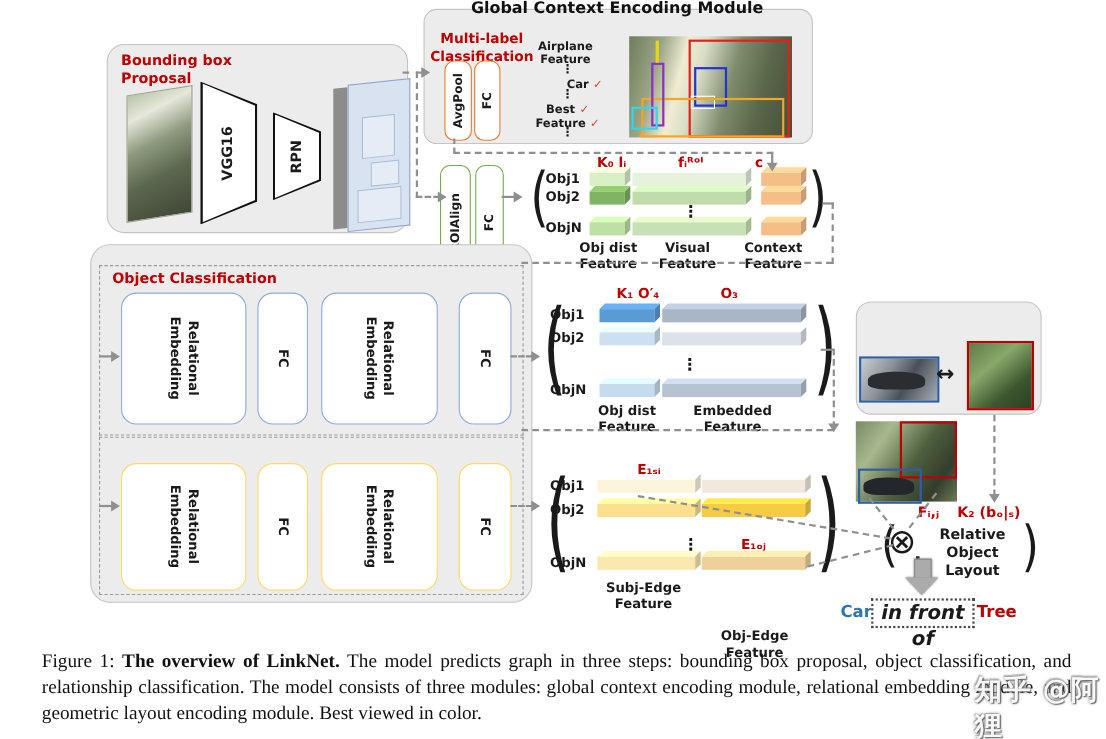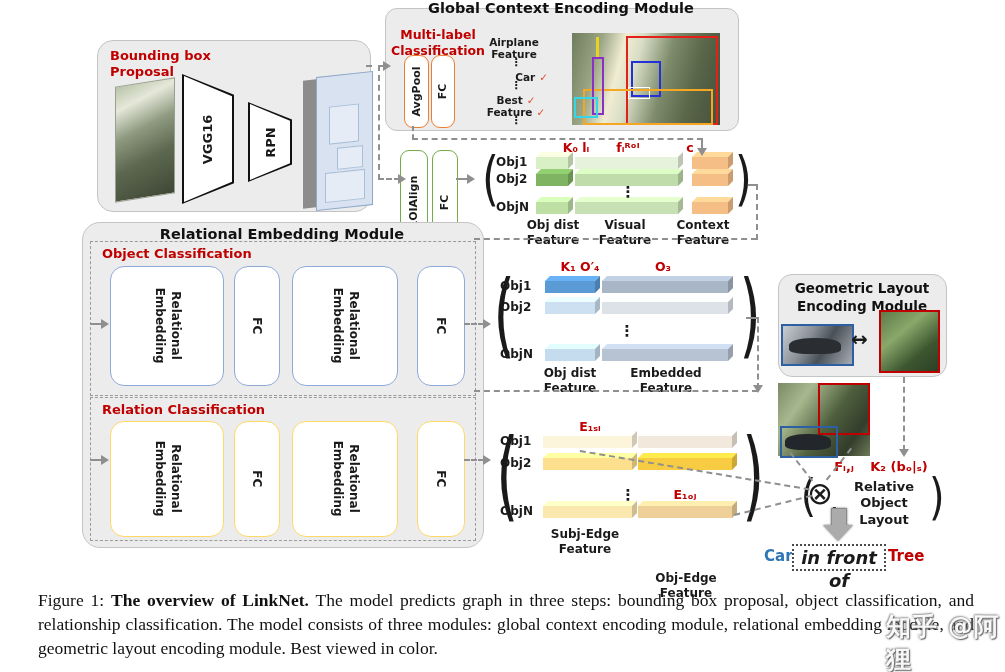--- a/index.html
+++ b/index.html
@@ -120,53 +120,51 @@
   <div class="objlab" style="left:496px;top:200px;">ObjN</div>
   <div class="bar3d" style="left:536px;top:157px;width:32px;background:#D9EFC5;"></div>
   <div class="bar3d" style="left:536px;top:174px;width:32px;background:#7FB562;"></div>
   <div class="bar3d" style="left:536px;top:202px;width:32px;background:#BEE0A4;"></div>
   <div class="bar3d" style="left:575px;top:157px;width:103px;background:#E6F2DC;"></div>
   <div class="bar3d" style="left:575px;top:174px;width:103px;background:#BFDCAA;"></div>
   <div class="bar3d" style="left:575px;top:202px;width:103px;background:#C8E1B4;"></div>
   <div class="bar3d" style="left:692px;top:157px;width:36px;background:#F6BE87;"></div>
   <div class="bar3d" style="left:692px;top:174px;width:36px;background:#F6BE87;"></div>
   <div class="bar3d" style="left:692px;top:202px;width:36px;background:#F6BE87;"></div>
-  <div class="redlab" style="left:546px;top:140px;width:60px;">K₀ lᵢ</div>
+  <div class="redlab" style="left:526px;top:140px;width:60px;">K₀ lᵢ</div>
   <div class="redlab" style="left:598px;top:140px;width:60px;">fᵢᴿᵒᴵ</div>
   <div class="redlab" style="left:680px;top:140px;width:20px;">c</div>
   <div class="dots" style="left:618px;top:183px;width:20px;">⋮</div>
   <div class="cap" style="left:520px;top:218px;width:66px;">Obj dist
 Feature</div>
   <div class="cap" style="left:593px;top:218px;width:64px;">Visual
 Feature</div>
   <div class="cap" style="left:670px;top:218px;width:66px;">Context
 Feature</div>
 
   <div class="module" style="left:82px;top:222px;width:400px;height:324px;border-radius:18px;"></div>
-  <div class="mtitle" style="left:82px;top:226px;width:400px;">Relational Embedding Module</div>
 
   <div class="dashbox" style="left:90px;top:241px;width:384px;height:153px;"></div>
   <div class="redhead" style="left:102px;top:246px;width:220px;">Object Classification</div>
   <div class="vbox bluebx" style="left:110px;top:266px;width:112px;height:118px;">
     <span class="vtc">Relational
 Embedding</span>
     </div>
   <div class="vbox bluebx" style="left:234px;top:266px;width:44px;height:118px;">
     <span class="vtc">FC</span>
     </div>
   <div class="vbox bluebx" style="left:292px;top:266px;width:104px;height:118px;">
     <span class="vtc">Relational
 Embedding</span>
     </div>
   <div class="vbox bluebx" style="left:417px;top:266px;width:46px;height:118px;">
     <span class="vtc">FC</span>
     </div>
 
   <div class="dashbox" style="left:90px;top:397px;width:384px;height:142px;"></div>
-  <div class="redhead" style="left:102px;top:402px;width:220px;">Relation Classification</div>
   <div class="vbox yellbx" style="left:110px;top:421px;width:112px;height:114px;">
     <span class="vtc">Relational
 Embedding</span>
     </div>
   <div class="vbox yellbx" style="left:234px;top:421px;width:44px;height:114px;">
     <span class="vtc">FC</span>
     </div>
   <div class="vbox yellbx" style="left:292px;top:421px;width:104px;height:114px;">
     <span class="vtc">Relational
 Embedding</span>
@@ -207,22 +205,20 @@
   <div class="bar3d" style="left:638px;top:506px;width:94px;background:#EFD098;"></div>
   <div class="redlab" style="left:560px;top:419px;width:60px;">E₁ₛᵢ</div>
   <div class="redlab" style="left:655px;top:487px;width:60px;">E₁ₒⱼ</div>
   <div class="dots" style="left:618px;top:486px;width:20px;">⋮</div>
   <div class="cap" style="left:545px;top:527px;width:80px;">Subj-Edge
 Feature</div>
   <div class="cap" style="left:646px;top:527px;width:80px;margin-top:44px;">Obj-Edge
 Feature</div>
 
   <div class="module" style="left:778px;top:274px;width:167px;height:101px;border-radius:14px;"></div>
-  <div class="mtitle ml" style="left:782px;top:280px;width:160px;font-size:13.5px;line-height:1.3;">Geometric Layout
-Encoding Module</div>
   <div class="abs photocar" style="left:781px;top:324px;width:69px;height:38px;border:2.5px solid #2E5FA3;">
     <div class="abs" style="left:6px;top:12px;width:52px;height:16px;background:#2A2E33;border-radius:45% 45% 30% 30%;"></div>
   </div>
   <div class="abs" style="left:851px;top:327px;font-size:20px;font-weight:700;">↔</div>
   <div class="abs phototree" style="left:879px;top:310px;width:57px;height:59px;border:2.5px solid #C00000;"></div>
 
   <div class="abs photomix" style="left:778px;top:383px;width:92px;height:73px;">
     <div class="abs" style="left:40px;top:0px;width:48px;height:48px;border:2.5px solid #C00000;"></div>
     <div class="abs" style="left:2px;top:43px;width:54px;height:28px;border:2.5px solid #2E5FA3;"></div>
     <div class="abs" style="left:7px;top:51px;width:46px;height:16px;background:#23272C;border-radius:45% 45% 30% 30%;"></div>

